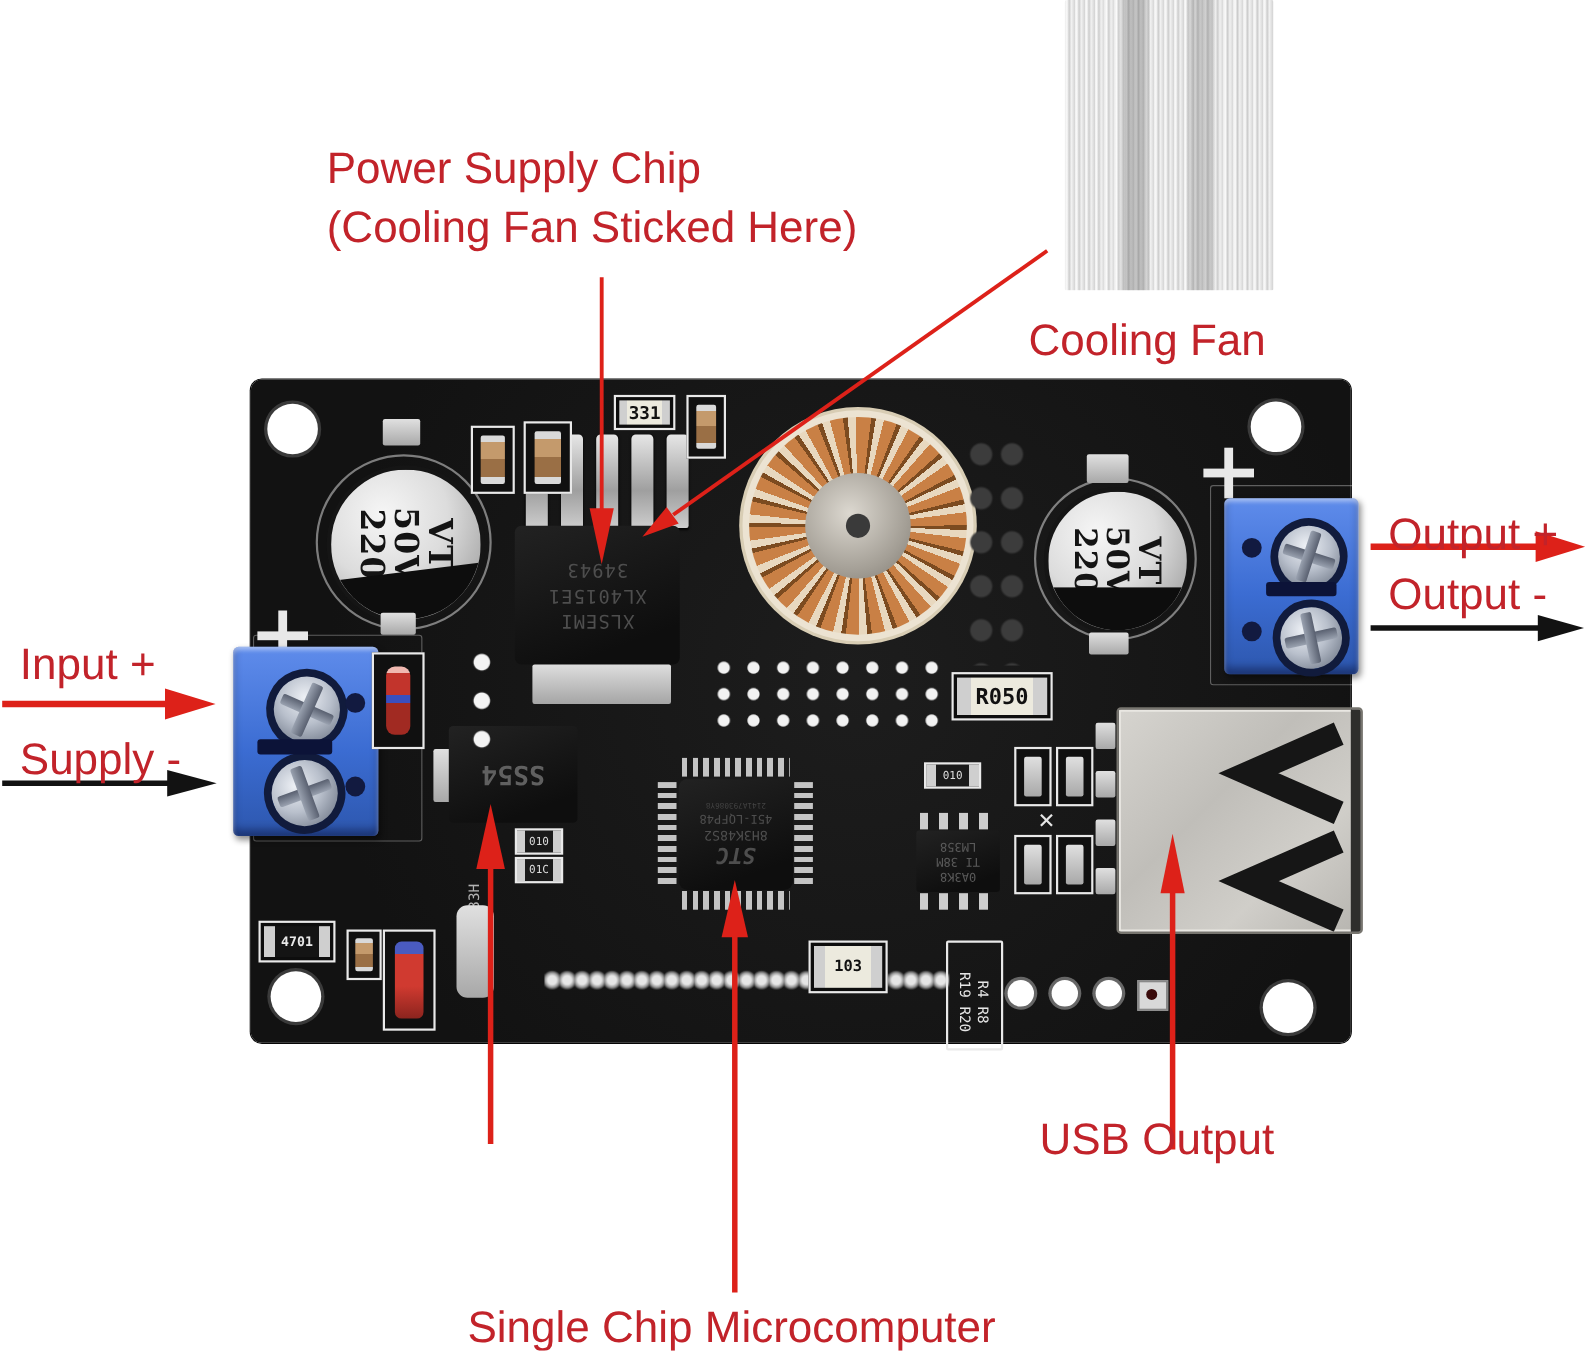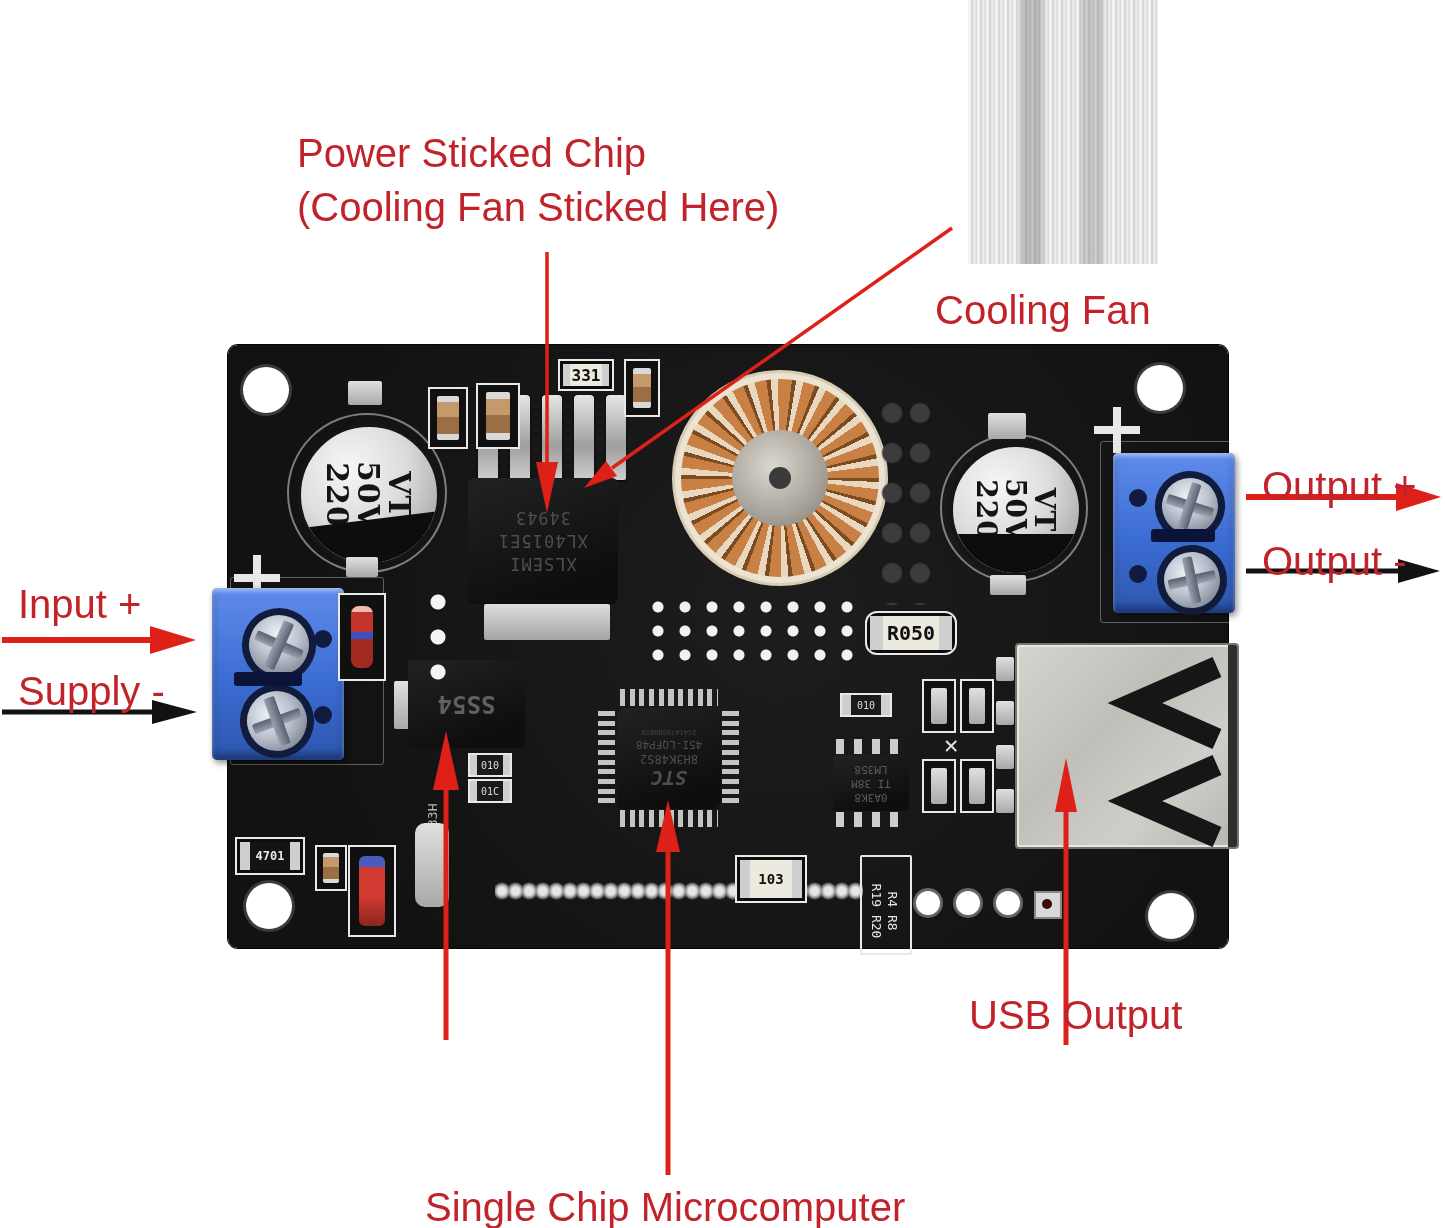--- a/index.html
+++ b/index.html
@@ -170,21 +170,21 @@
     <div class="abs pinsH2" style="left:608px;top:394px;width:70px;height:15px;"></div>
     <div class="abs pinsH2" style="left:608px;top:467px;width:70px;height:15px;"></div>
     <div class="abs chip" style="left:605px;top:410px;width:76px;height:56px;border-radius:3px;">
       <div class="chip-txt" style="font-size:11px;line-height:14px;color:#5a5a5a;">
         <span>0A3K8</span>
         <span>TI 38M</span>
         <span>LM358</span>
       </div>
     </div>
 
-    <div class="abs res" style="left:637px;top:266px;width:88px;height:40px;border-radius:12px;">
+    <div class="abs res" style="left:637px;top:266px;width:88px;height:40px;">
       <div class="body"></div>
       <span class="lab" style="font-size:20px;">R050</span>
     </div>
 
     <div class="abs pad" style="left:768px;top:312px;width:18px;height:24px;"></div>
     <div class="abs pad" style="left:768px;top:356px;width:18px;height:24px;"></div>
     <div class="abs pad" style="left:768px;top:400px;width:18px;height:24px;"></div>
     <div class="abs pad" style="left:768px;top:444px;width:18px;height:24px;"></div>
     <div id="usb" class="abs">
       <svg width="220" height="202">
@@ -324,24 +324,24 @@
     <polygon points="433,790 459,790 446,731" fill="#dd2119"></polygon>
 
     <line x1="668" y1="1175" x2="668" y2="850" stroke="#dd2119" stroke-width="5"></line>
     <polygon points="656,852 680,852 668,800" fill="#dd2119"></polygon>
 
     <line x1="1066" y1="1045" x2="1066" y2="810" stroke="#dd2119" stroke-width="5"></line>
     <polygon points="1055,812 1077,812 1066,758" fill="#dd2119"></polygon>
   </svg>
 
   <div class="ann" style="left:297px;top:126px;">
-    <div>Power Sticked Chip</div>
+    <div>Power Supply Chip</div>
     <div>(Cooling Fan Sticked Here)</div>
   </div>
   <div class="ann" style="left:935px;top:283px;">Cooling Fan</div>
   <div class="ann" style="left:1262px;top:459px;">Output +</div>
-  <div class="ann" style="left:1262px;top:514px;margin-top:20px;">Output -</div>
+  <div class="ann" style="left:1262px;top:514px;">Output -</div>
   <div class="ann" style="left:18px;top:577px;">Input +</div>
   <div class="ann" style="left:18px;top:664px;">Supply -</div>
   <div class="ann" style="left:425px;top:1180px;">Single Chip Microcomputer</div>
-  <div class="ann" style="left:945px;top:988px;margin-left:24px;">USB Output</div>
+  <div class="ann" style="left:945px;top:1009px;">USB Output</div>
 
 </div>
 
 </body></html>

